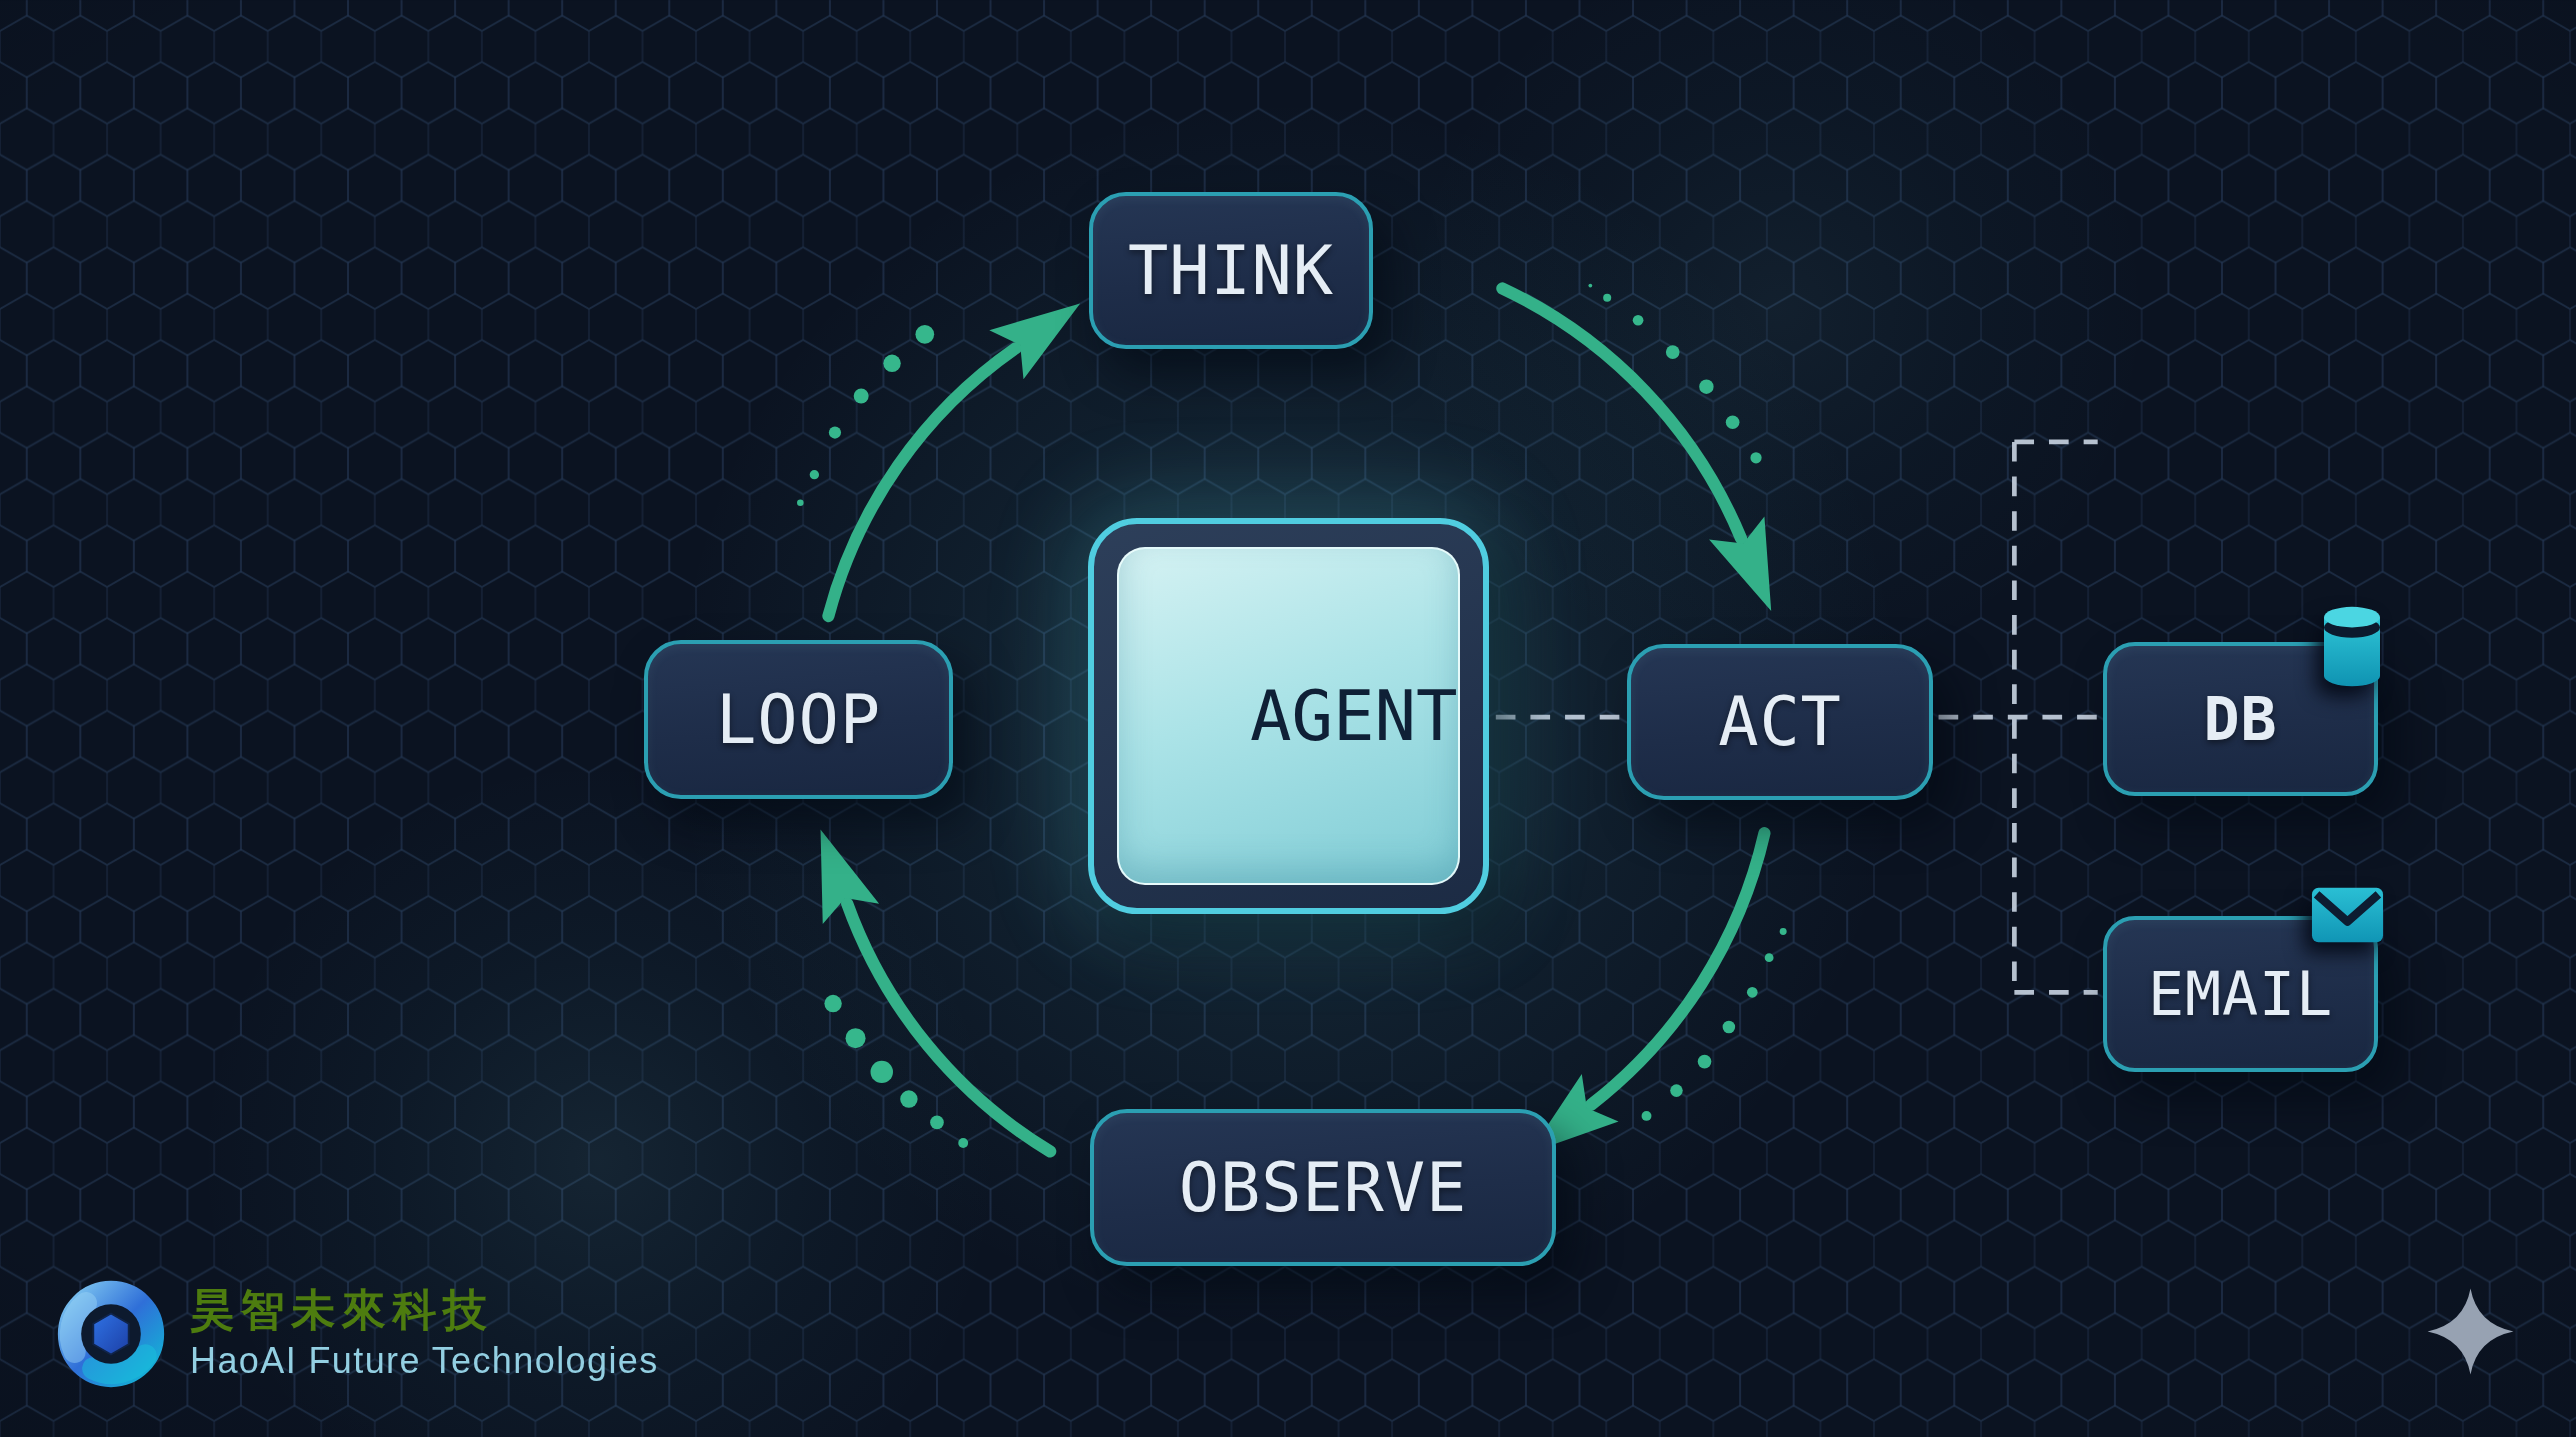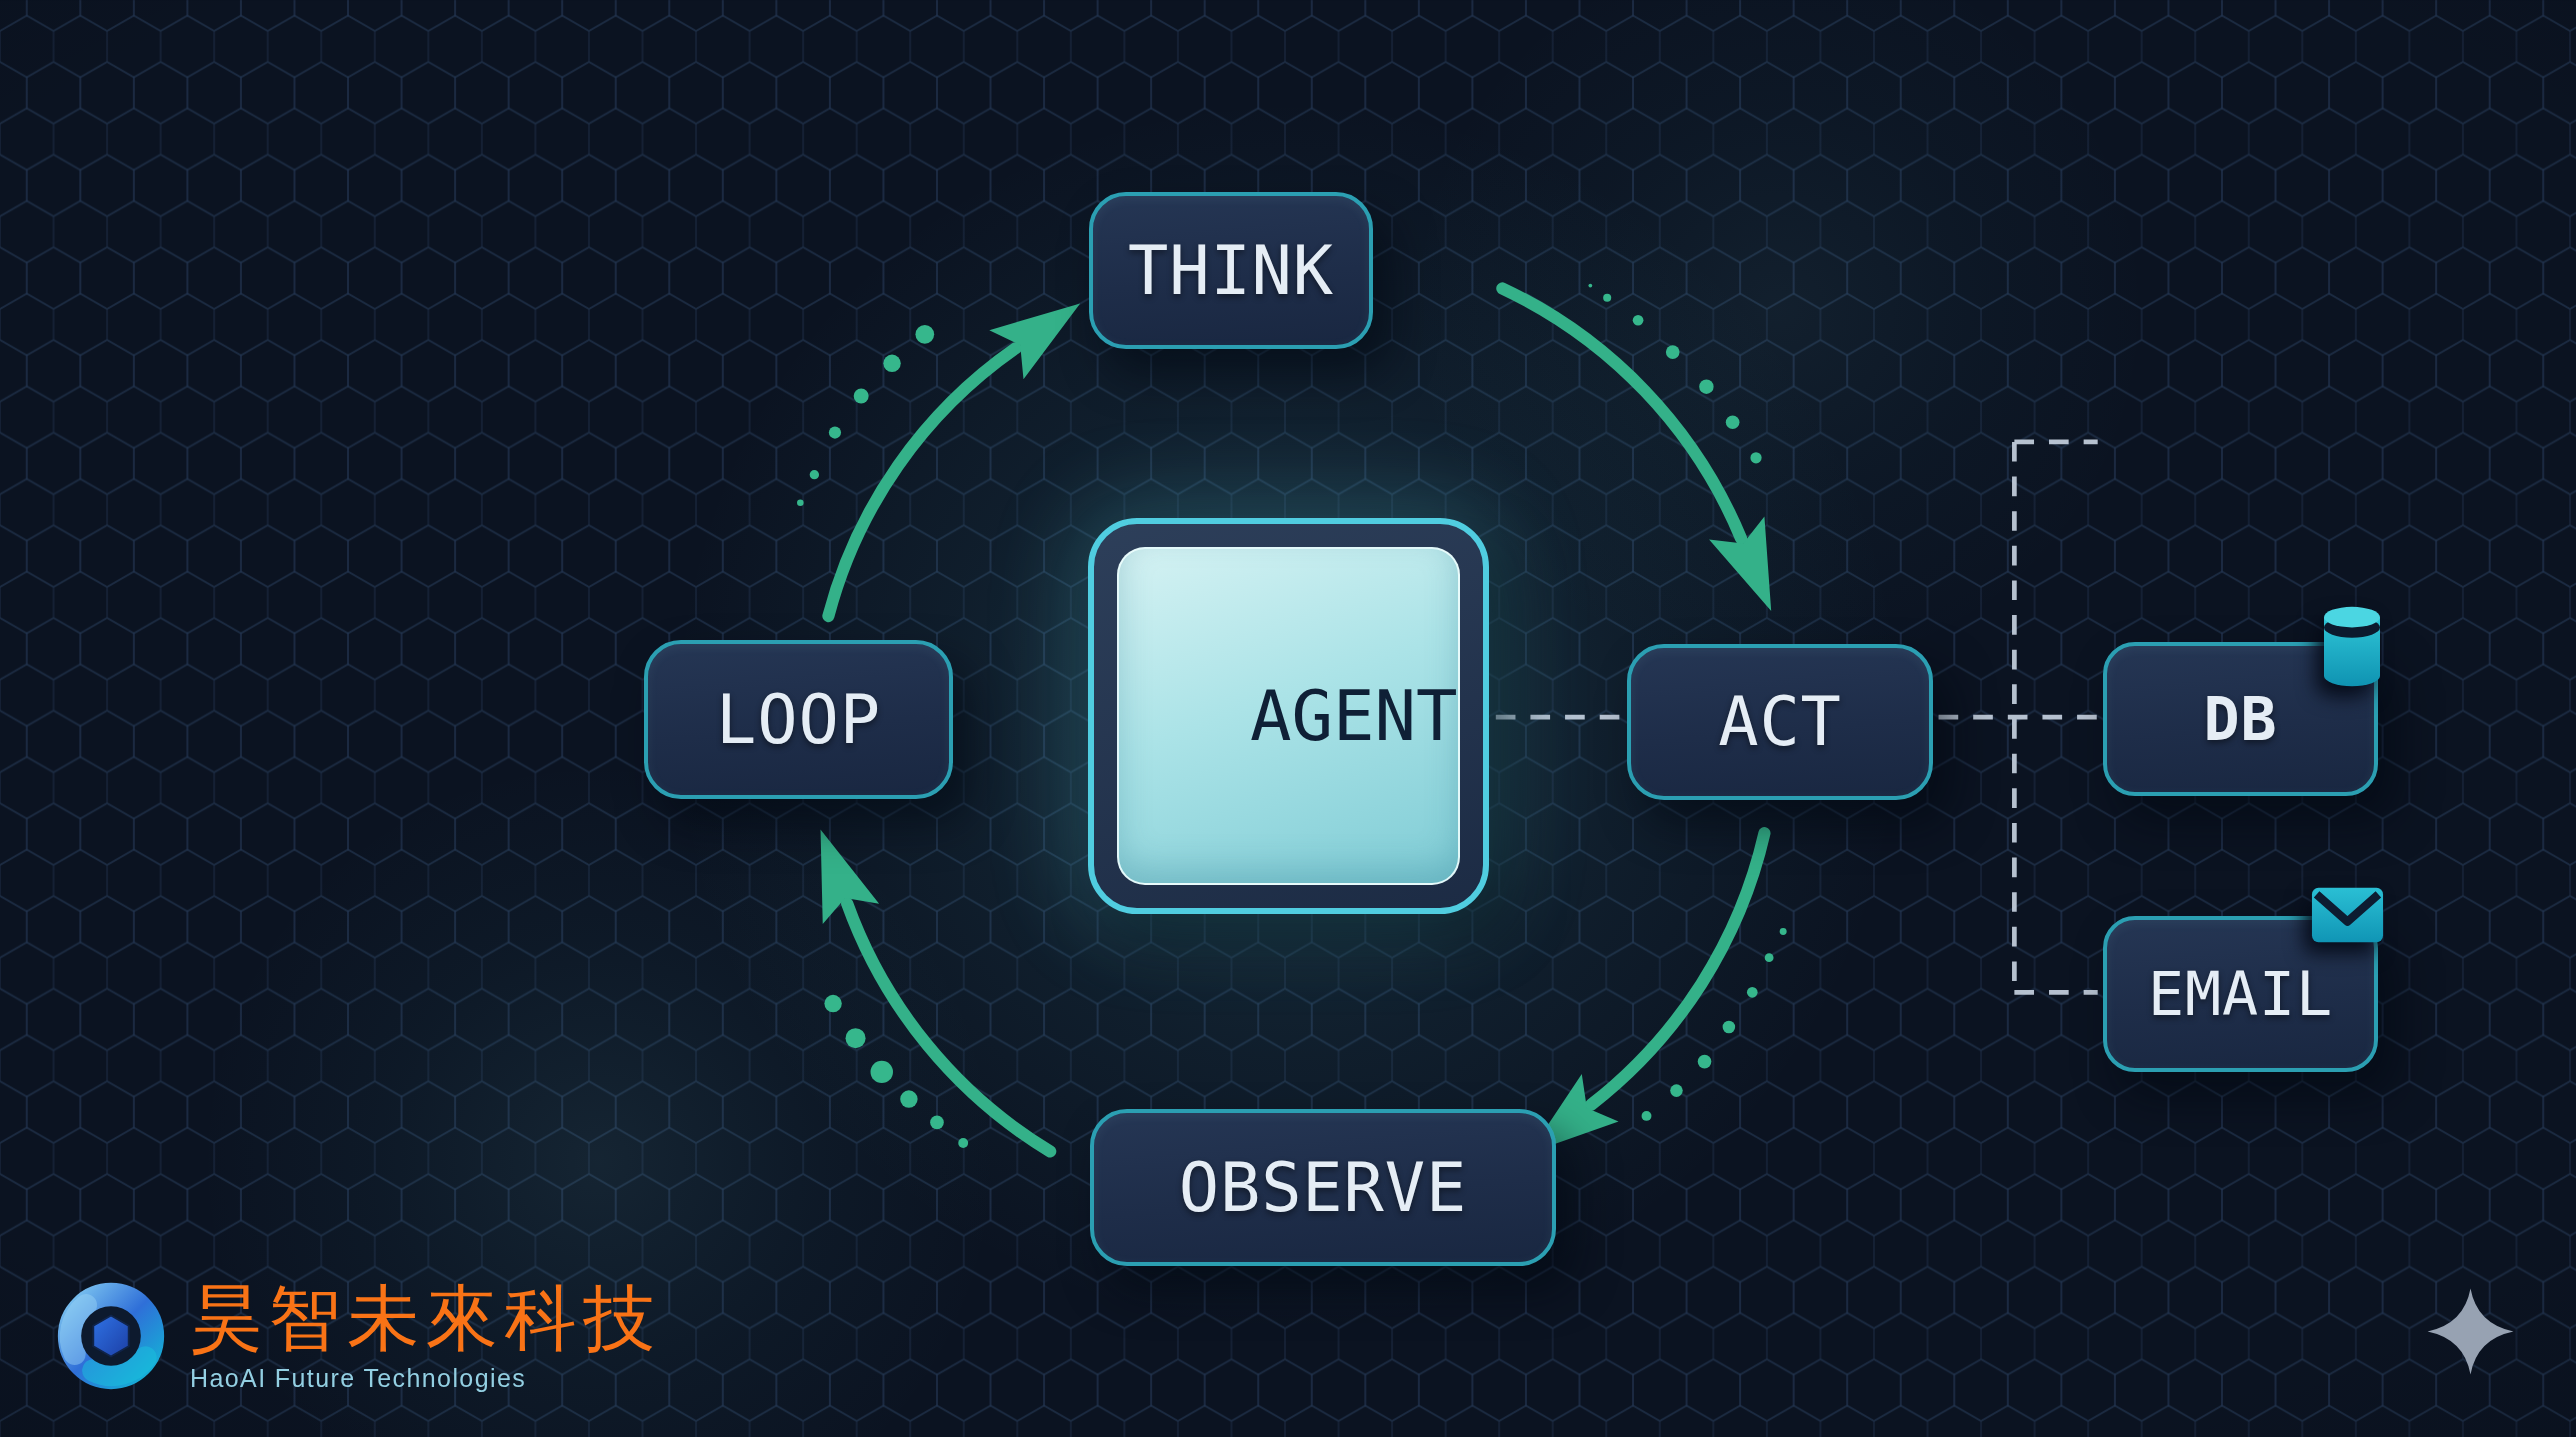--- a/index.html
+++ b/index.html
@@ -35,22 +35,22 @@
     box-shadow:inset 0 -15px 32px rgba(40,120,140,0.28);
     display:flex;align-items:center;justify-content:flex-end;
     color:#0f2036;font-size:69px;text-shadow:none;}
   .tool-icon{position:absolute;filter:drop-shadow(-7.5px 11.2px 9.4px rgba(4,10,22,0.95));}
   #api .tool-icon{right:-22.5px;top:-28px;}
   #db .tool-icon{right:-9.4px;top:-41px;}
   #email .tool-icon{right:-11.2px;top:-34px;}
   .brand{position:absolute;left:56px;top:1279px;display:flex;align-items:center;gap:24px;
     font-family:"Liberation Sans","DejaVu Sans",sans-serif;}
   .brand-text{display:flex;flex-direction:column;}
-  .brand-zh{font-size:72px;font-weight:400;color:#f97316;letter-spacing:6.6px;line-height:1.1;}
-  .brand-en{font-size:25px;font-weight:400;color:#93cfe2;letter-spacing:1.4px;margin-top:5.6px;}
+  .brand-zh{font-size:44px;font-weight:700;color:#4d7c0f;letter-spacing:6.6px;line-height:1.1;}
+  .brand-en{font-size:36px;font-weight:400;color:#93cfe2;letter-spacing:1.4px;margin-top:5.6px;}
   .sparkle{position:absolute;left:2422px;top:1283px;}
 </style>
 </head>
 <body>
 
 <div id="stage">
 
   <svg id="bg" width="2576" height="1438" viewBox="0 0 2752 1536">
     <defs>
       <pattern id="hexp" width="57.2" height="99" patternUnits="userSpaceOnUse">

